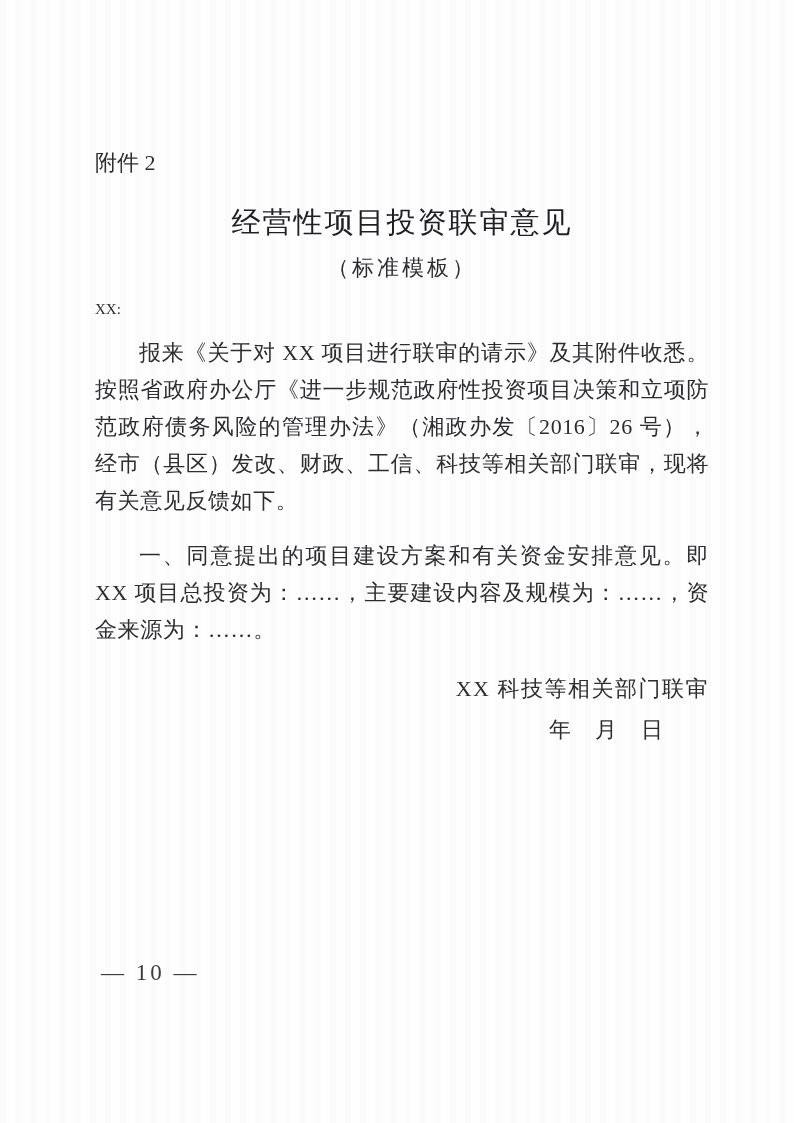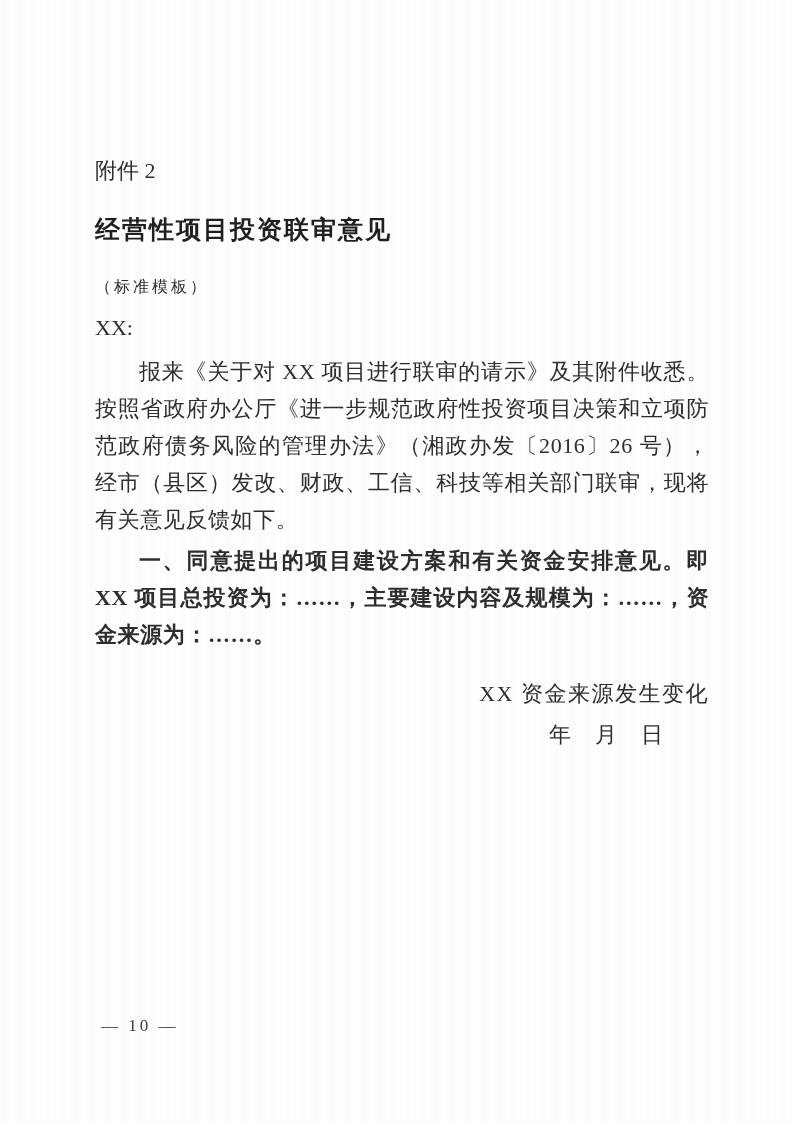--- a/index.html
+++ b/index.html
@@ -15,85 +15,84 @@
     background-color: #fefefe;
     
     background-image: repeating-linear-gradient(
       90deg,
       rgba(0,0,0,0.010) 0px, rgba(0,0,0,0.010) 6px,
       rgba(255,255,255,0) 6px, rgba(255,255,255,0) 15px
     );
     font-family: "Liberation Serif", "DejaVu Serif", serif;
     color: #2d2d30;
     box-sizing: border-box;
-    padding: 8px 85px 0 95px;
+    padding: 0 85px 0 95px;
     overflow: hidden;
   }
   .attachment-label {
     margin-top: 150px;
     font-size: 22px;
     line-height: 26px;
     text-align: left;
   }
   .doc-title {
     margin: 28px 0 0 0;
-    font-size: 25px;
+    font-size: 29px;
     line-height: 36px;
-    font-weight: bold;
-    text-align: left;
+    font-weight: normal;
+    text-align: center;
     letter-spacing: 2px;
     color: #1f1f23;
   }
   .doc-subtitle {
-    margin-top: 26px;
-    font-size: 16px;
+    margin-top: 15px;
+    font-size: 22px;
     line-height: 26px;
-    text-align: left;
+    text-align: center;
     letter-spacing: 3px;
   }
   .salutation {
     margin-top: 15px;
-    font-size: 22px;
+    font-size: 15px;
     line-height: 26px;
   }
   .para {
     margin: 0;
     font-size: 22px;
     line-height: 37px;
     text-align: justify;
     text-indent: 2em;
     letter-spacing: 0.6px;
   }
   .para.first {
     margin-top: 12px;
   }
   .para + .para {
-    margin-top: 4px;
-    font-weight: bold;
+    margin-top: 18px;
   }
   .signature-block {
     margin-top: 26px;
     text-align: right;
     font-size: 22px;
   }
   .sig-org {
     line-height: 30px;
     letter-spacing: 1.5px;
   }
   .sig-date {
     margin-top: 12px;
     margin-right: 45px;
     line-height: 28px;
     letter-spacing: 1px;
   }
   .page-number {
     position: absolute;
     left: 101px;
-    top: 1016px;
-    font-size: 17px;
+    top: 960px;
+    font-size: 23px;
     letter-spacing: 3px;
     color: #3c3c40;
     font-family: Liberation Serif, serif;
   }
 </style>
 </head>
 <body>
 
 <div class="page">
 
@@ -104,19 +103,19 @@
   <div class="doc-subtitle">（标准模板）</div>
 
   <div class="salutation">XX:</div>
 
   <p class="para first">报来《关于对 XX 项目进行联审的请示》及其附件收悉。按照省政府办公厅《进一步规范政府性投资项目决策和立项防范政府债务风险的管理办法》（湘政办发〔2016〕26 号），经市（县区）发改、财政、工信、科技等相关部门联审，现将有关意见反馈如下。</p>
 
   <p class="para">一、同意提出的项目建设方案和有关资金安排意见。即 XX 项目总投资为：……，主要建设内容及规模为：……，资金来源为：……。</p>
 
 
   <div class="signature-block">
-    <div class="sig-org">XX 资金来源发生变化</div>
+    <div class="sig-org">XX 科技等相关部门联审</div>
     <div class="sig-date">年　月　日</div>
   </div>
 
   <div class="page-number">— 10 —</div>
 
 </div>
 
 </body></html>

